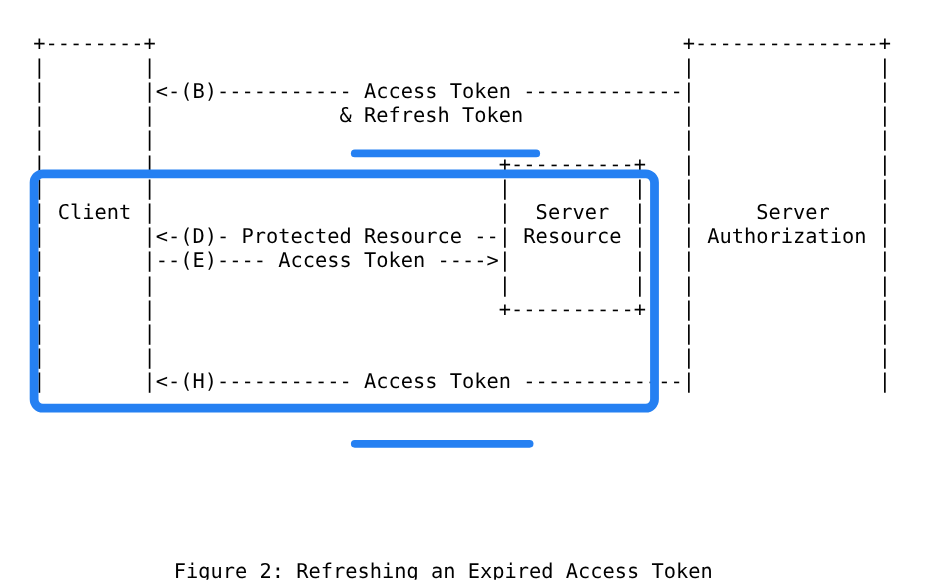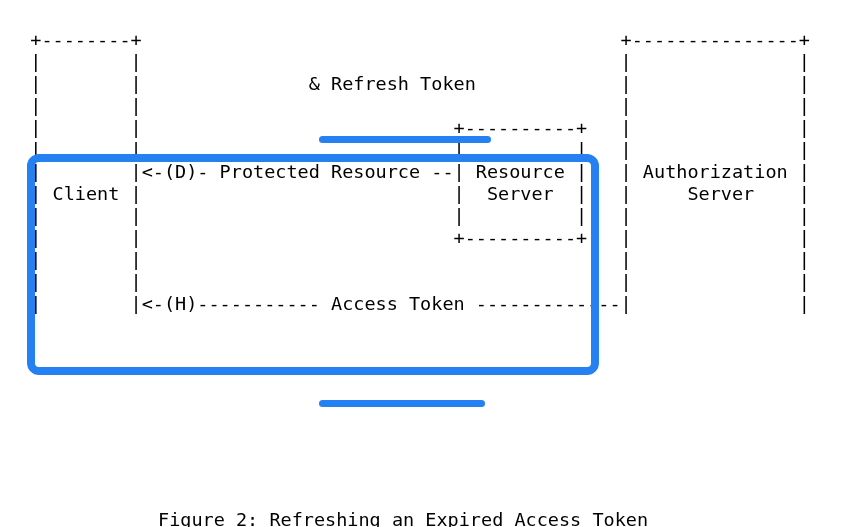--- a/index.html
+++ b/index.html
@@ -51,26 +51,28 @@
   .u-top { left: 319px; top: 136px; width: 172px; }
   .u-bottom { left: 319px; top: 400px; width: 166px; }
 </style>
 </head>
 <body>
 
 <div class="stage">
   <div class="art">
     <div class="ln">  +--------+                                           +---------------+</div>
     <div class="ln">  |        |                                           |               |</div>
+    <div class="ln">  |        |&lt;-(B)----------- Access Token -------------|               |</div>
     <div class="ln">  |        |               &amp; Refresh Token             |               |</div>
     <div class="ln">  |        |                                           |               |</div>
     <div class="ln">  |        |                            +----------+   |               |</div>
     <div class="ln">  |        |                            |          |   |               |</div>
+    <div class="ln">  | Client |                            |  Server  |   |     Server    |</div>
     <div class="ln">  |        |&lt;-(D)- Protected Resource --| Resource |   | Authorization |</div>
-    <div class="ln">  | Client |                            |  Server  |   |     Server    |</div>
+    <div class="ln">  |        |--(E)---- Access Token ----&gt;|          |   |               |</div>
     <div class="ln">  |        |                            |          |   |               |</div>
     <div class="ln">  |        |                            +----------+   |               |</div>
     <div class="ln">  |        |                                           |               |</div>
     <div class="ln">  |        |                                           |               |</div>
     <div class="ln">  |        |&lt;-(H)----------- Access Token -------------|               |</div>
   </div>
 
   <div class="caption">Figure 2: Refreshing an Expired Access Token</div>
 
   <div class="hl-box"></div>

